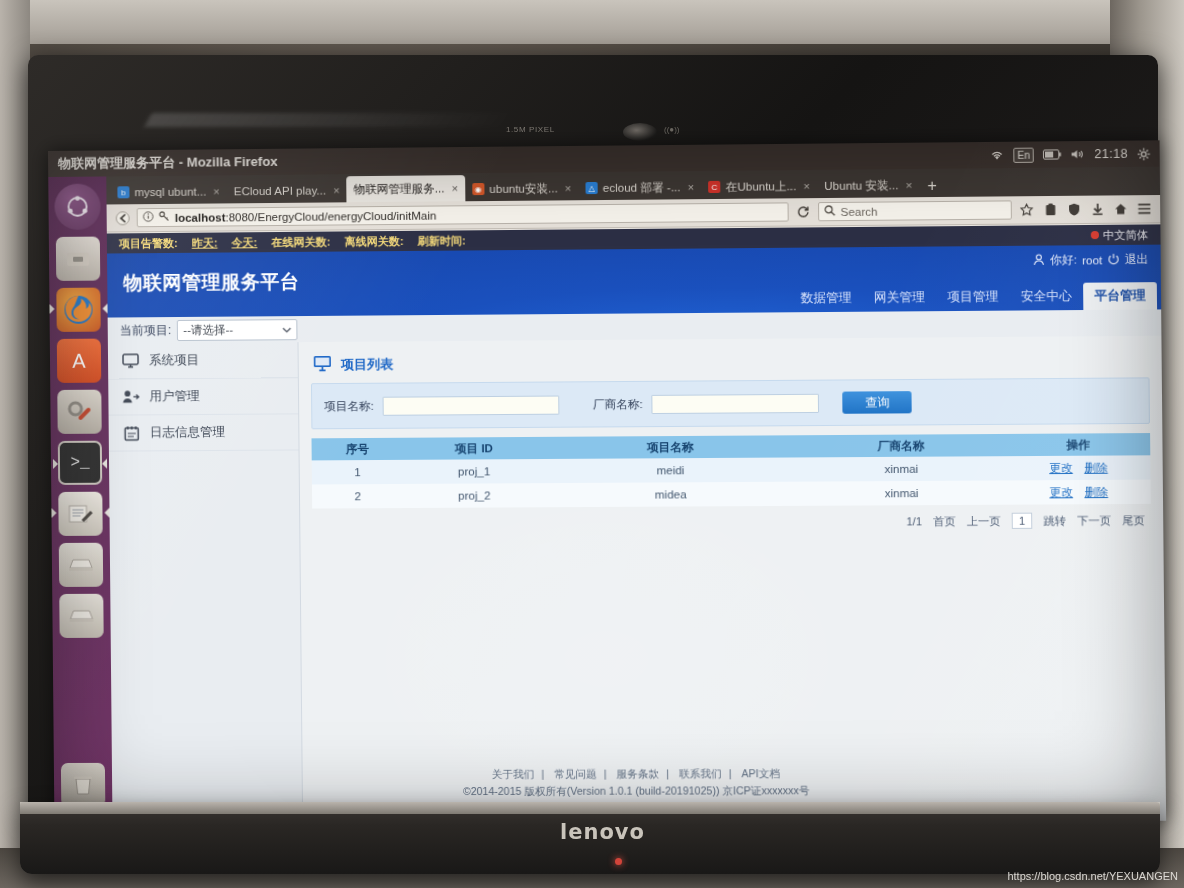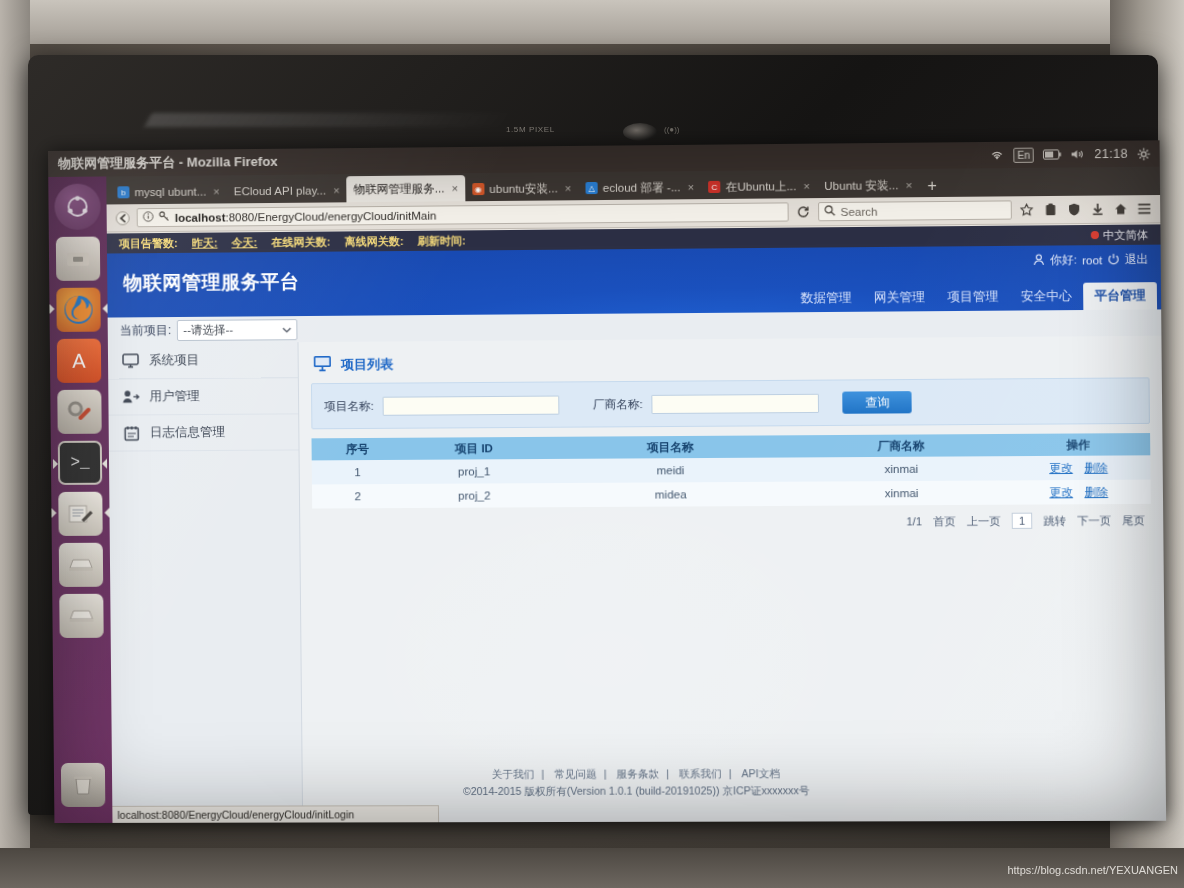--- a/index.html
+++ b/index.html
@@ -198,21 +198,21 @@
     display:inline-flex; align-items:center; justify-content:center; }
 
   #footer { position:absolute; left:0; bottom:22px; width:1040px; text-align:center;
     font-size:10.5px; color:#5b6b80; line-height:17px; }
   #footer .flinks span { margin:0 7px; }
   #ffsbar { position:absolute; left:0; bottom:0; width:325px; height:17px;
     background:#f0ede7; border-top:1px solid #cbc5bc; border-right:1px solid #cbc5bc;
     font-size:10.5px; color:#33302c; display:flex; align-items:center; padding-left:5px;
     white-space:nowrap; }
 
-  #watermark { position:absolute; right:6px; bottom:12px; color:#efece7; font-size:11px;
+  #watermark { position:absolute; right:6px; bottom:6px; color:#efece7; font-size:11px;
     opacity:.88; }
 </style>
 </head>
 <body>
 
 <div id="photo">
   <div id="desk-top"></div>
   <div id="desk-left"></div>
   <div id="desk-right"></div>
   <div id="desk-bottom"></div>
@@ -612,16 +612,21 @@
             </div>
           </div>
 
           <div class="glare" id="glare1"></div>
           <div class="glare" id="glare2"></div>
           <div class="glare" id="vignette"></div>
         </div>
       </div>
     </div>
 
+    <div id="base">
+      <div id="touch-strip"></div>
+      <div id="brand">lenovo</div>
+      <div id="power-led"></div>
+    </div>
   </div>
 
   <div id="watermark">https://blog.csdn.net/YEXUANGEN</div>
 </div>
 
 </body></html>

